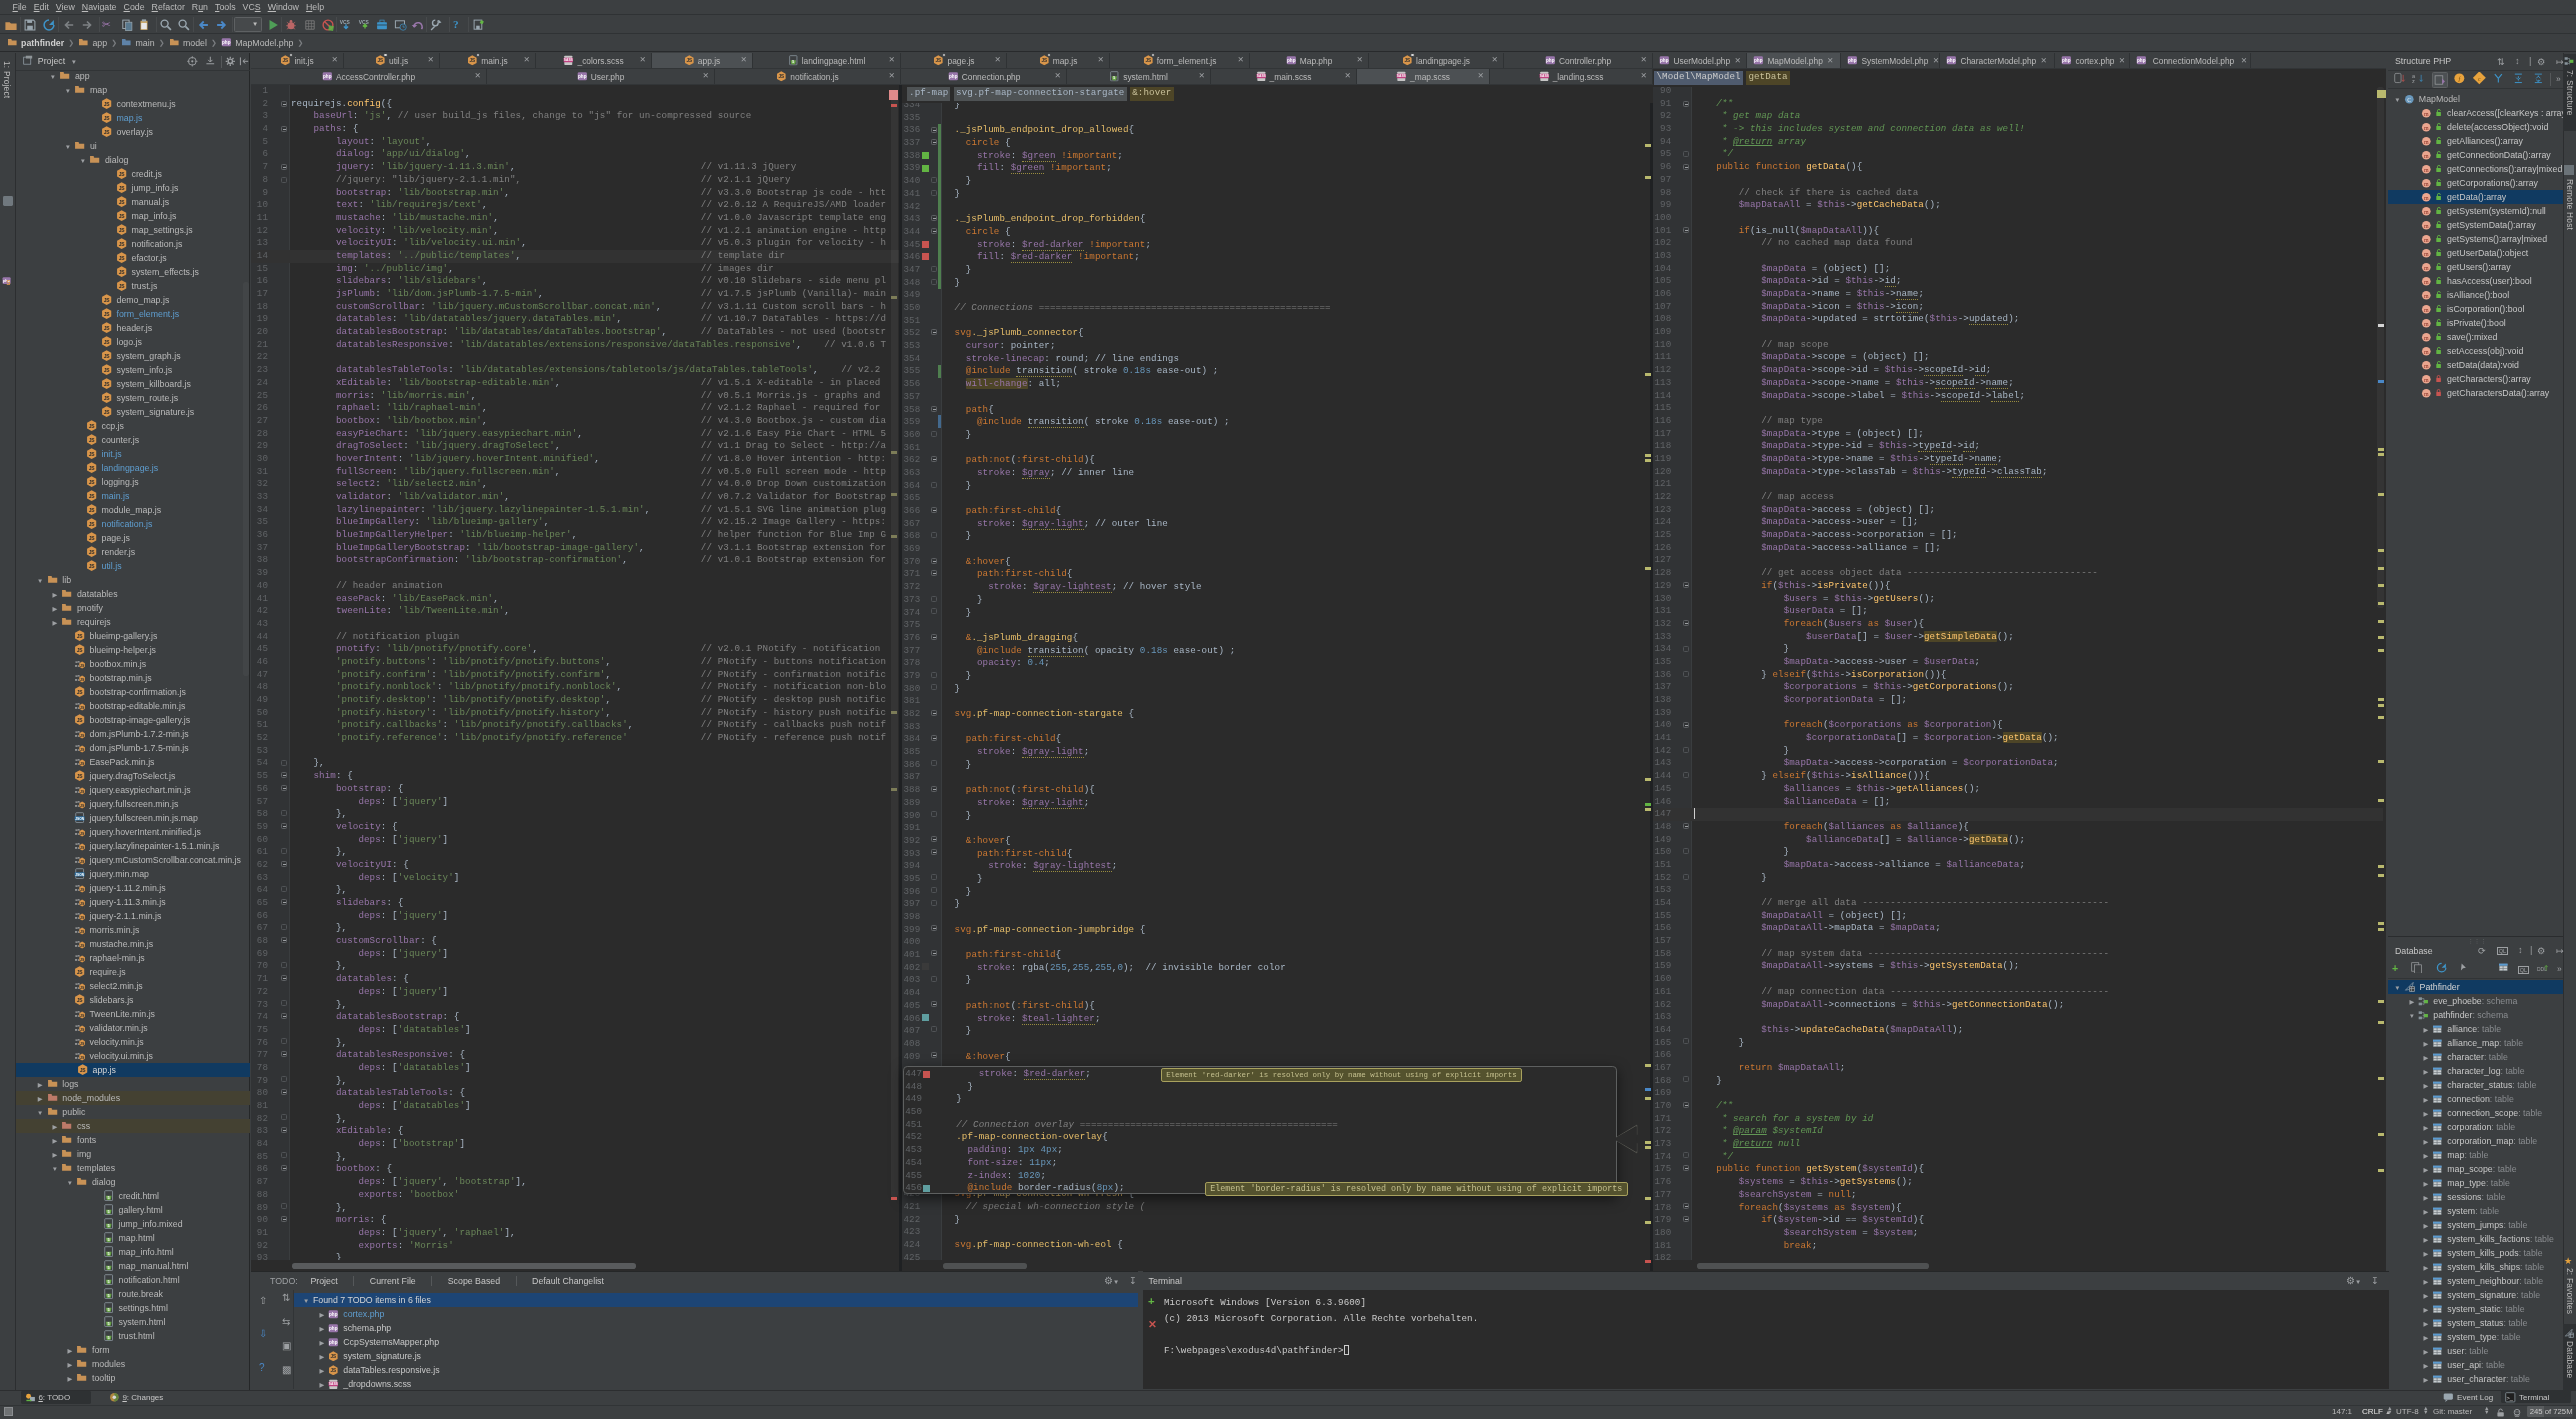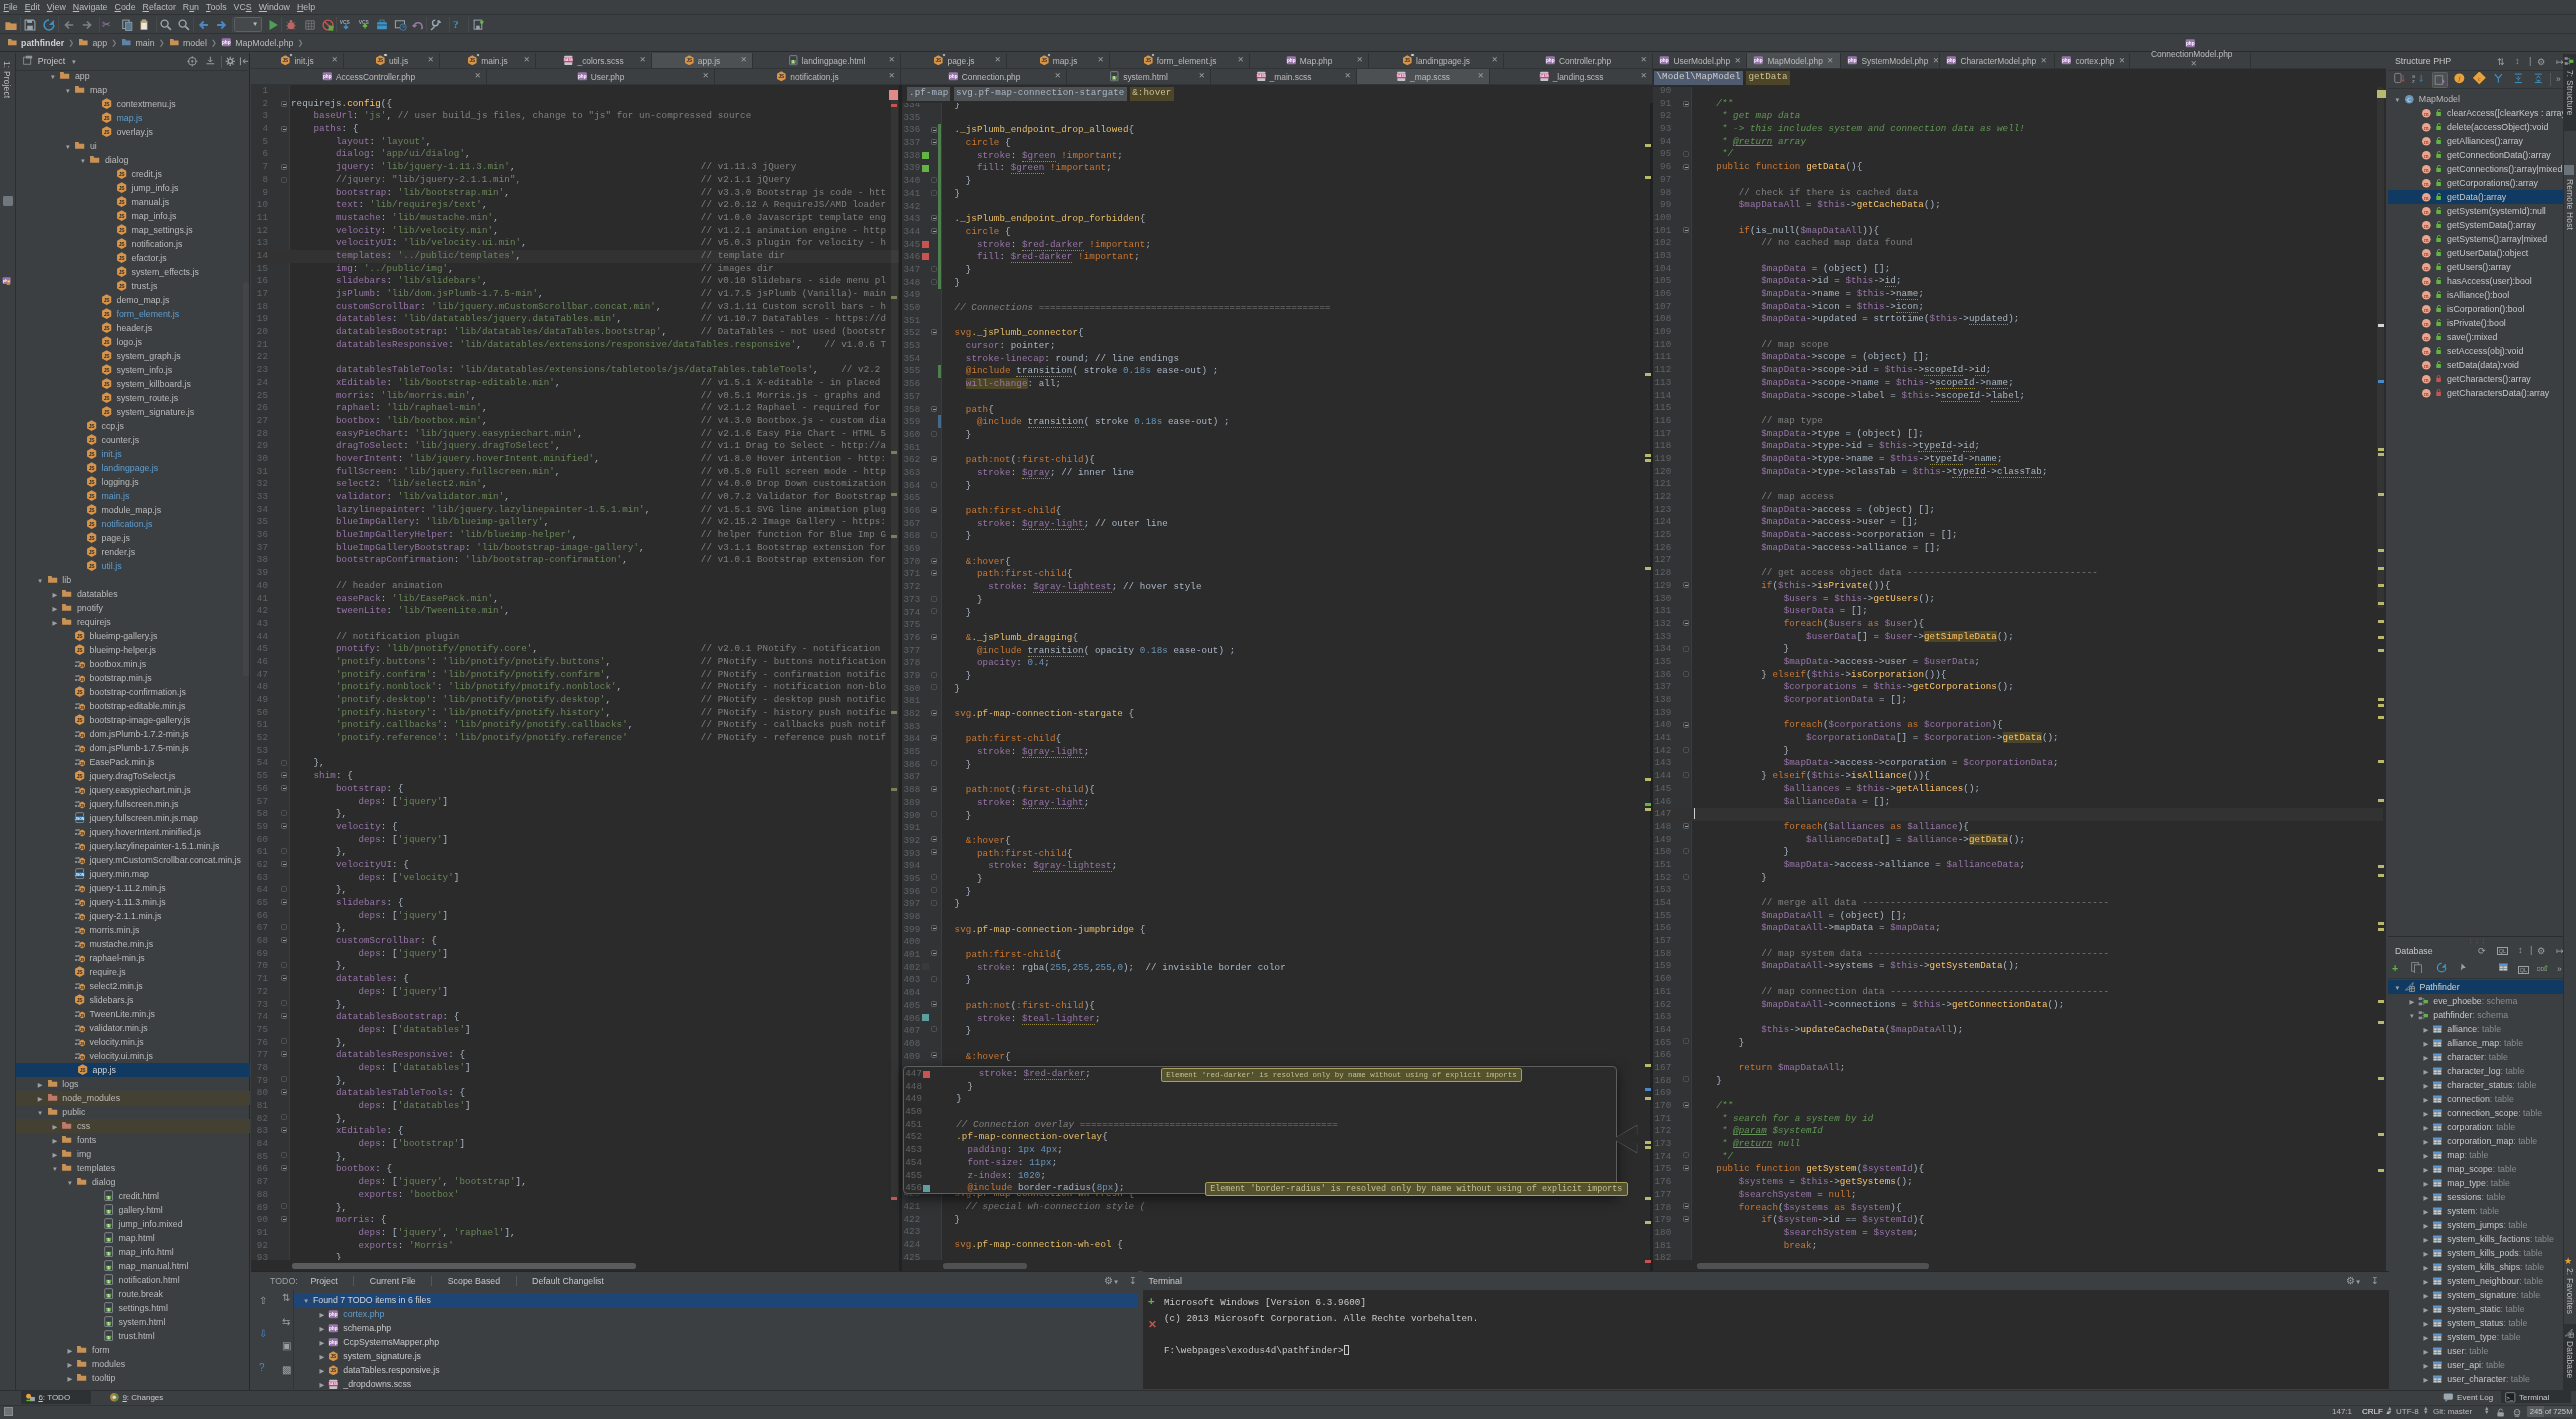--- a/index.html
+++ b/index.html
@@ -93,21 +93,21 @@
         <rect x="9" y="6" width="6" height="5" fill="#62b543"></rect>
         <path d="M6 4 h3 v9 h-1 M6 12 h2 M9 8.5 h-2" stroke="#87939a" fill="none"></path>
       </symbol>
 <symbol id="dbi" viewBox="0 0 16 16">
         <path d="M2 13 L13 2 M2 13 a11 11 0 0 0 11-11" stroke="#9aa7b0" fill="none"></path>
         <rect x="8" y="8" width="7" height="7" fill="#3c3f41" stroke="#9aa7b0"></rect>
         <path d="M8 10.5h7M10.5 8v7" stroke="#9aa7b0"></path>
       </symbol>
 </defs>
   </svg>
-<div class="ab menu" style="left:0;top:0;width:2576px;height:14px;font-size:8.8px;color:#bdbdbd;display:flex;align-items:center;padding-left:0">
+<div class="ab menu" style="left:0;top:0;width:2576px;height:14px;font-size:8.8px;color:#bdbdbd;display:flex;align-items:center;padding-left:9px">
 <span><u>F</u>ile</span>
 <span><u>E</u>dit</span>
 <span><u>V</u>iew</span>
 <span><u>N</u>avigate</span>
 <span><u>C</u>ode</span>
 <span><u>R</u>efactor</span>
 <span>R<u>u</u>n</span>
 <span><u>T</u>ools</span>
 <span>VC<u>S</u></span>
 <span><u>W</u>indow</span>
@@ -1190,21 +1190,21 @@
     </div>
 <div class="tab" style="width:75px;justify-content:flex-start;padding:0 2.8px 0 6.3px;">
       <span style="position:relative;display:inline-flex;margin-right:3.5px">
         <svg class="ico16" style="width:10.6px;height:10.6px;" viewBox="0 0 15 15" width="10.6" height="10.6">
           <use href="#php"></use>
         </svg>
       </span>
       <span>cortex.php</span>
       <span style="color:#9fa2a5;font-size:7.7px;margin-left:4.2px">✕</span>
     </div>
-<div class="tab" style="width:121px;justify-content:flex-end;padding:0 2.8px 0 6.3px;flex-direction:column;">
+<div class="tab" style="width:121px;justify-content:space-between;padding:0 2.8px 0 6.3px;">
       <span style="position:relative;display:inline-flex;margin-right:3.5px">
         <svg class="ico16" style="width:10.6px;height:10.6px;" viewBox="0 0 15 15" width="10.6" height="10.6">
           <use href="#php"></use>
         </svg>
       </span>
       <span>ConnectionModel.php</span>
       <span style="color:#9fa2a5;font-size:7.7px;margin-left:4.2px">✕</span>
     </div>
 </div>
 <div class="ab" style="left:902px;top:85px;width:751px;height:17.6px;background:#2b2b2b;display:flex;align-items:center;z-index:2">

